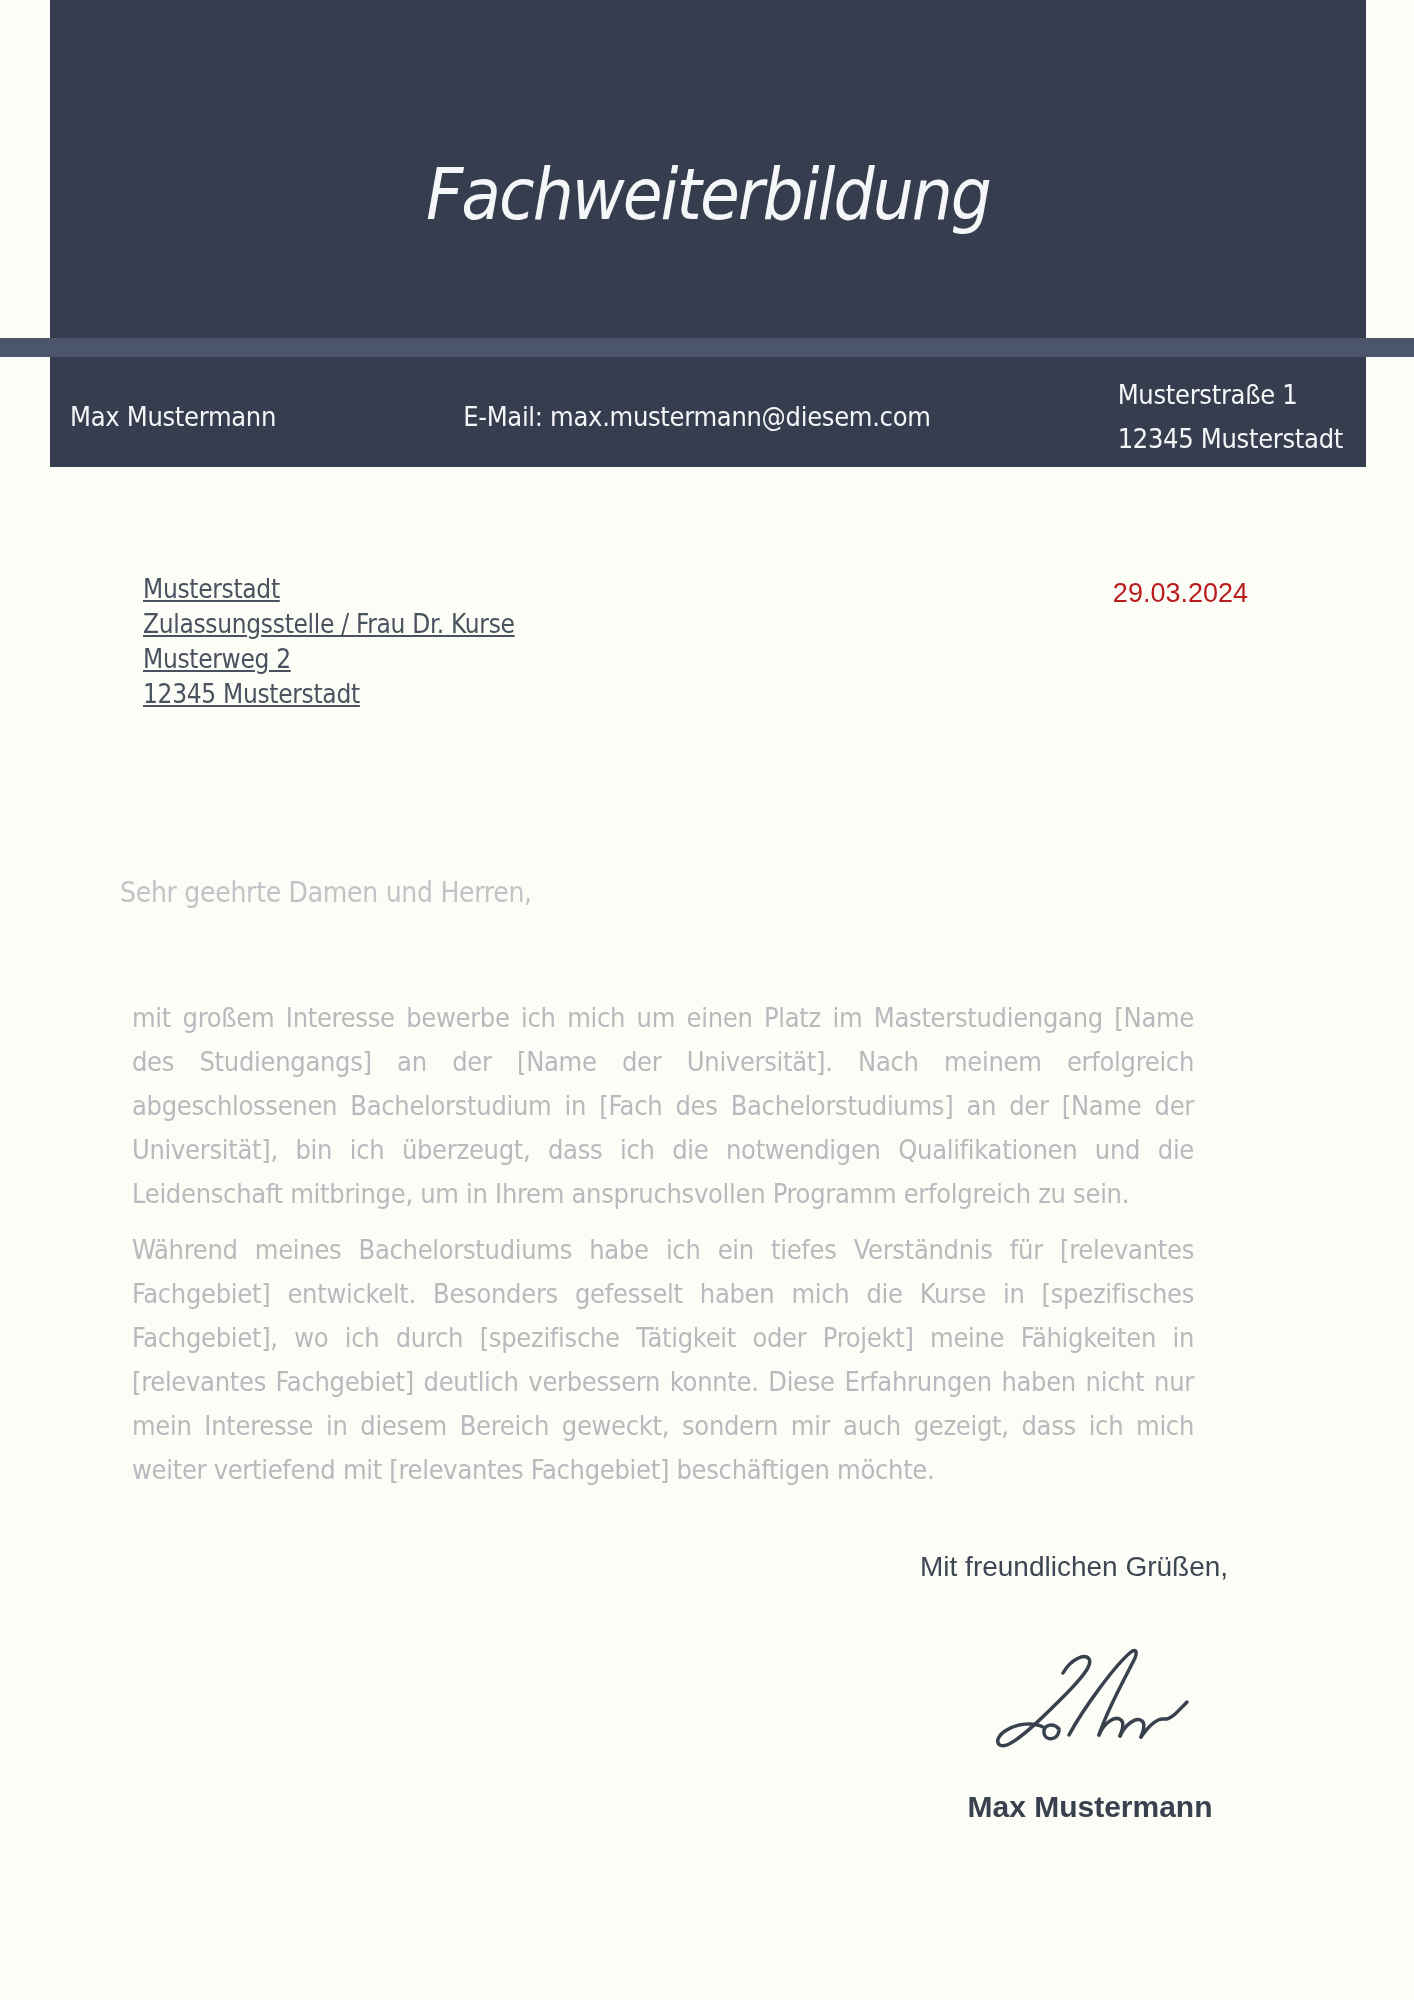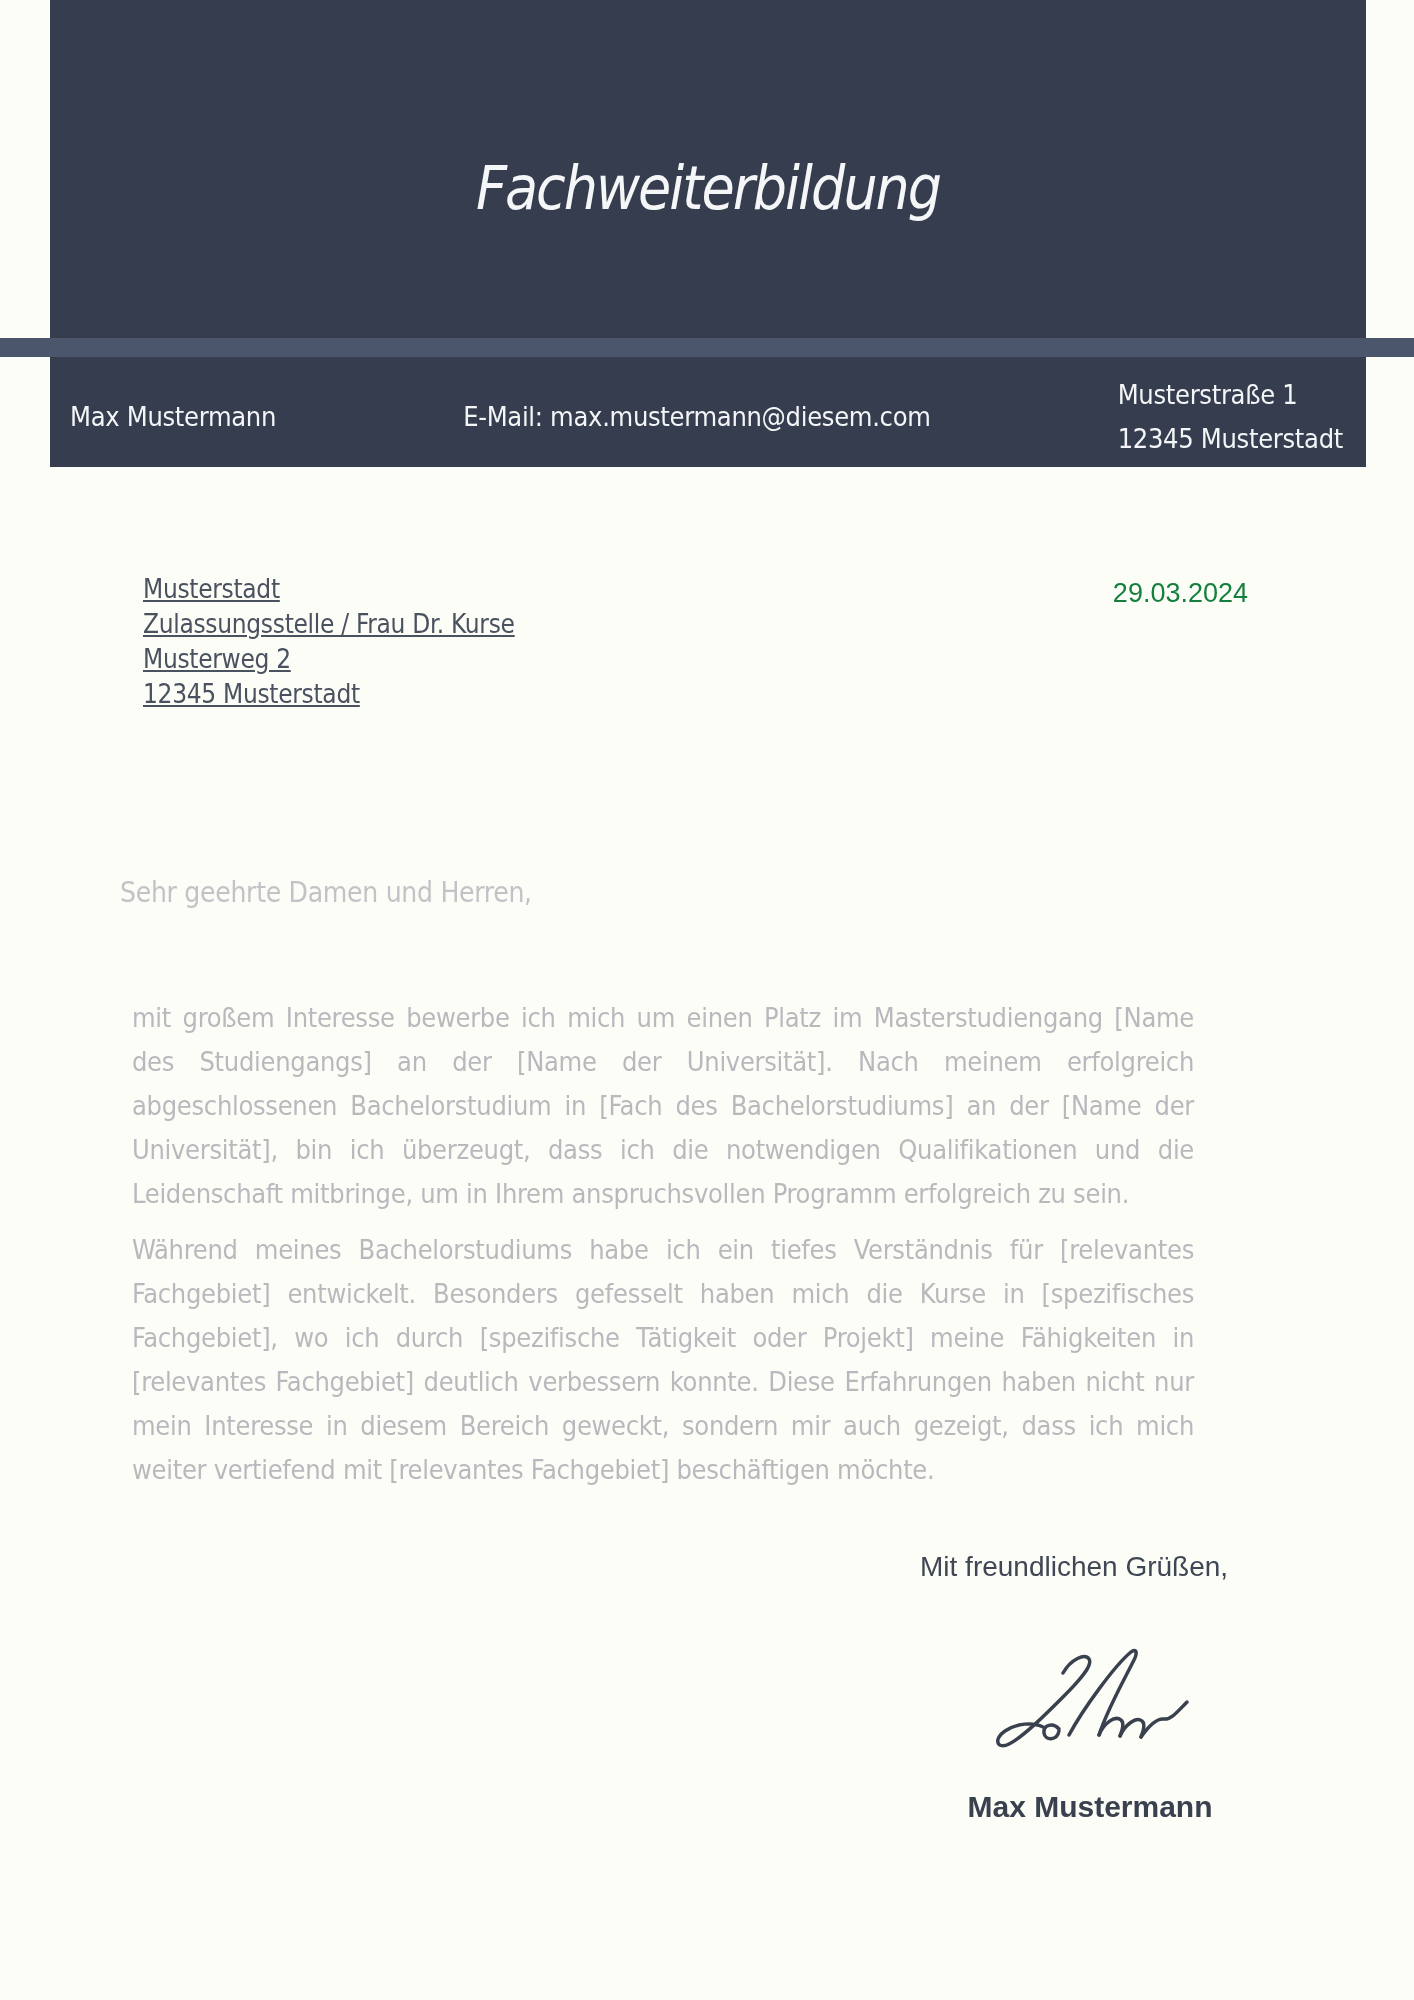--- a/index.html
+++ b/index.html
@@ -23,21 +23,21 @@
     background: #353d4e;
     z-index: 1;
   }
   .letterhead-title {
     position: absolute;
     left: 0; right: 0;
     top: 158px;
     text-align: center;
     font-style: italic;
     font-weight: 400;
-    font-size: 60px;
+    font-size: 72px;
     line-height: 1;
     letter-spacing: -2px;
     color: #f4f6f7;
     font-stretch: semi-condensed;
   }
   .accent-bar {
     position: absolute;
     left: 0; top: 338px;
     width: 1414px; height: 19px;
     background: #4b556b;
@@ -66,21 +66,21 @@
     line-height: 35px;
     color: #4a5260;
     text-decoration: underline;
   }
   .letter-date {
     position: absolute;
     left: 1000px; top: 578px;
     width: 248px;
     text-align: right;
     font-size: 27px;
-    color: #15803d;
+    color: #b91c1c;
   }
   .greeting {
     position: absolute;
     left: 120px; top: 876px;
     font-size: 28px;
     color: #c1c3c6;
   }
   .body-text {
     position: absolute;
     left: 120px; top: 984px;

